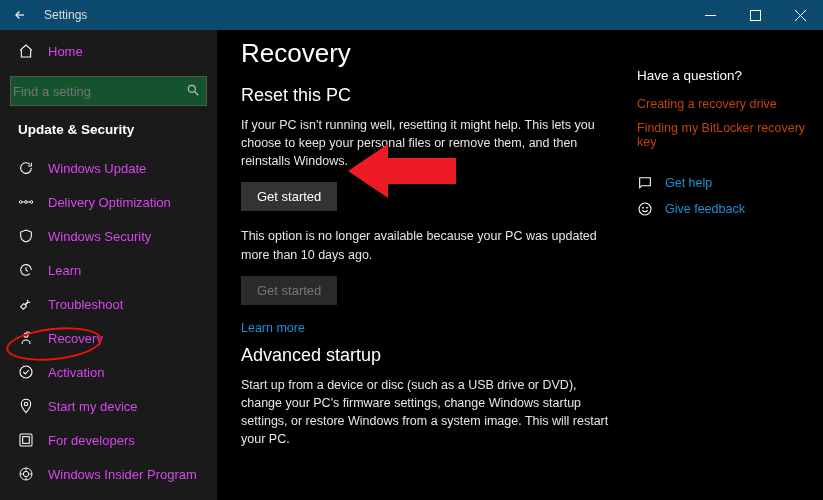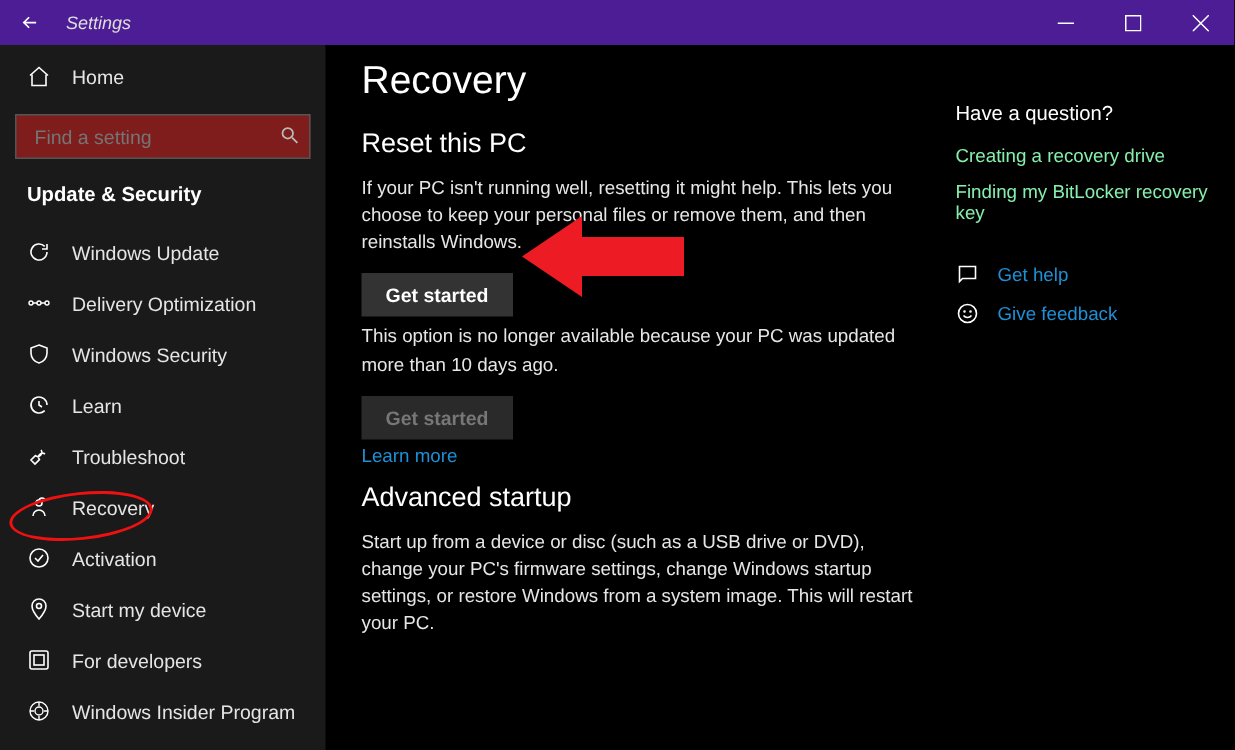--- a/index.html
+++ b/index.html
@@ -5,25 +5,24 @@
   * { box-sizing: border-box; margin: 0; padding: 0; }
   html, body { width: 823px; height: 500px; overflow: hidden; }
   body {
     font-family: "Segoe UI", Arial, sans-serif;
     background: #000;
     color: #fff;
     position: relative;
   }
   #titlebar {
     height: 30px;
-    background: #4c1d95;
+    background: #0c4a6e;
     display: flex;
     align-items: center;
     font-size: 12px;
-    font-style: italic;
   }
   #titlebar .back {
     width: 40px; height: 30px;
     display: flex; align-items: center; justify-content: center;
   }
   #titlebar .title { padding-left: 4px; color: #ddd;}
   #titlebar .spacer { flex: 1; }
   #titlebar .winbtn {
     width: 45px; height: 30px;
     display:flex; align-items:center; justify-content:center;
@@ -34,39 +33,39 @@
     width: 220px;
     background: #1a1a1a;
     padding-top: 4px;
     font-size: 13px;
     position: relative;
   }
   .home-row, .nav-item {
     display:flex; align-items:center;
     height: 34px;
     padding-left: 18px;
-    color: #e5e5e5;
+    color: #d946ef;
     gap: 14px;
   }
   .home-row .icon, .nav-item .icon {
     width: 16px; height: 16px;
     display:flex; align-items:center; justify-content:center;
   }
   .nav-item .label, .home-row .label { flex:1; }
   .search-wrap {
     margin: 8px 10px 10px 10px;
     position: relative;
   }
   .search-input {
     width: 100%;
     height: 30px;
-    background: #7f1d1d;
+    background: #14532d;
     border: 1px solid #555;
     color: #aaa;
-    padding: 0 30px 0 12px;
+    padding: 0 30px 0 2px;
     font-size: 13px;
     outline: none;
   }
   .search-icon-right {
     position:absolute; right:6px; top:6px;
     width:16px; height:16px;
     display:flex; align-items:center; justify-content:center;
   }
   .category-label {
     padding: 6px 18px 14px 18px;
@@ -92,35 +91,34 @@
   h1.page-title { font-weight: 300; font-size: 26px; margin: 0 0 16px 0; }
   h2.section-title { font-weight: 400; font-size: 18px; margin: 10px 0 10px 0; }
   p.section-desc { font-size: 12.5px; color: #e6e6e6; line-height: 1.45; margin-bottom: 12px;}
   .btn {
     display:inline-block;
     background: #333;
     color: #fff;
     border: none;
     font-size: 13px;
     padding: 7px 16px;
-    margin-bottom: 4px;
-    font-weight: bold;
+    margin-bottom: 16px;
   }
   .btn.disabled {
     background: #2a2a2a;
     color: #777;
   }
   .link {
     color: #1e90d6;
     font-size: 12.5px;
     display:block;
     margin-bottom: 5px;
   }
   .right-title { font-size: 13.5px; margin-bottom: 14px;}
-  .right-link { color:#86efac; font-size:12.5px; display:block; margin-bottom:10px;}
+  .right-link { color:#c2410c; font-size:12.5px; display:block; margin-bottom:10px;}
   .help-row {
     display:flex; align-items:center; gap: 12px;
     margin-bottom: 10px; font-size: 12.5px;
   }
   .help-row .hicon { width:16px; height:16px; display:flex; align-items:center; justify-content:center;}
   .help-row a { color:#1e90d6; text-decoration:none;}
   .arrow-annotation {
     position:absolute;
     pointer-events:none;
   }

